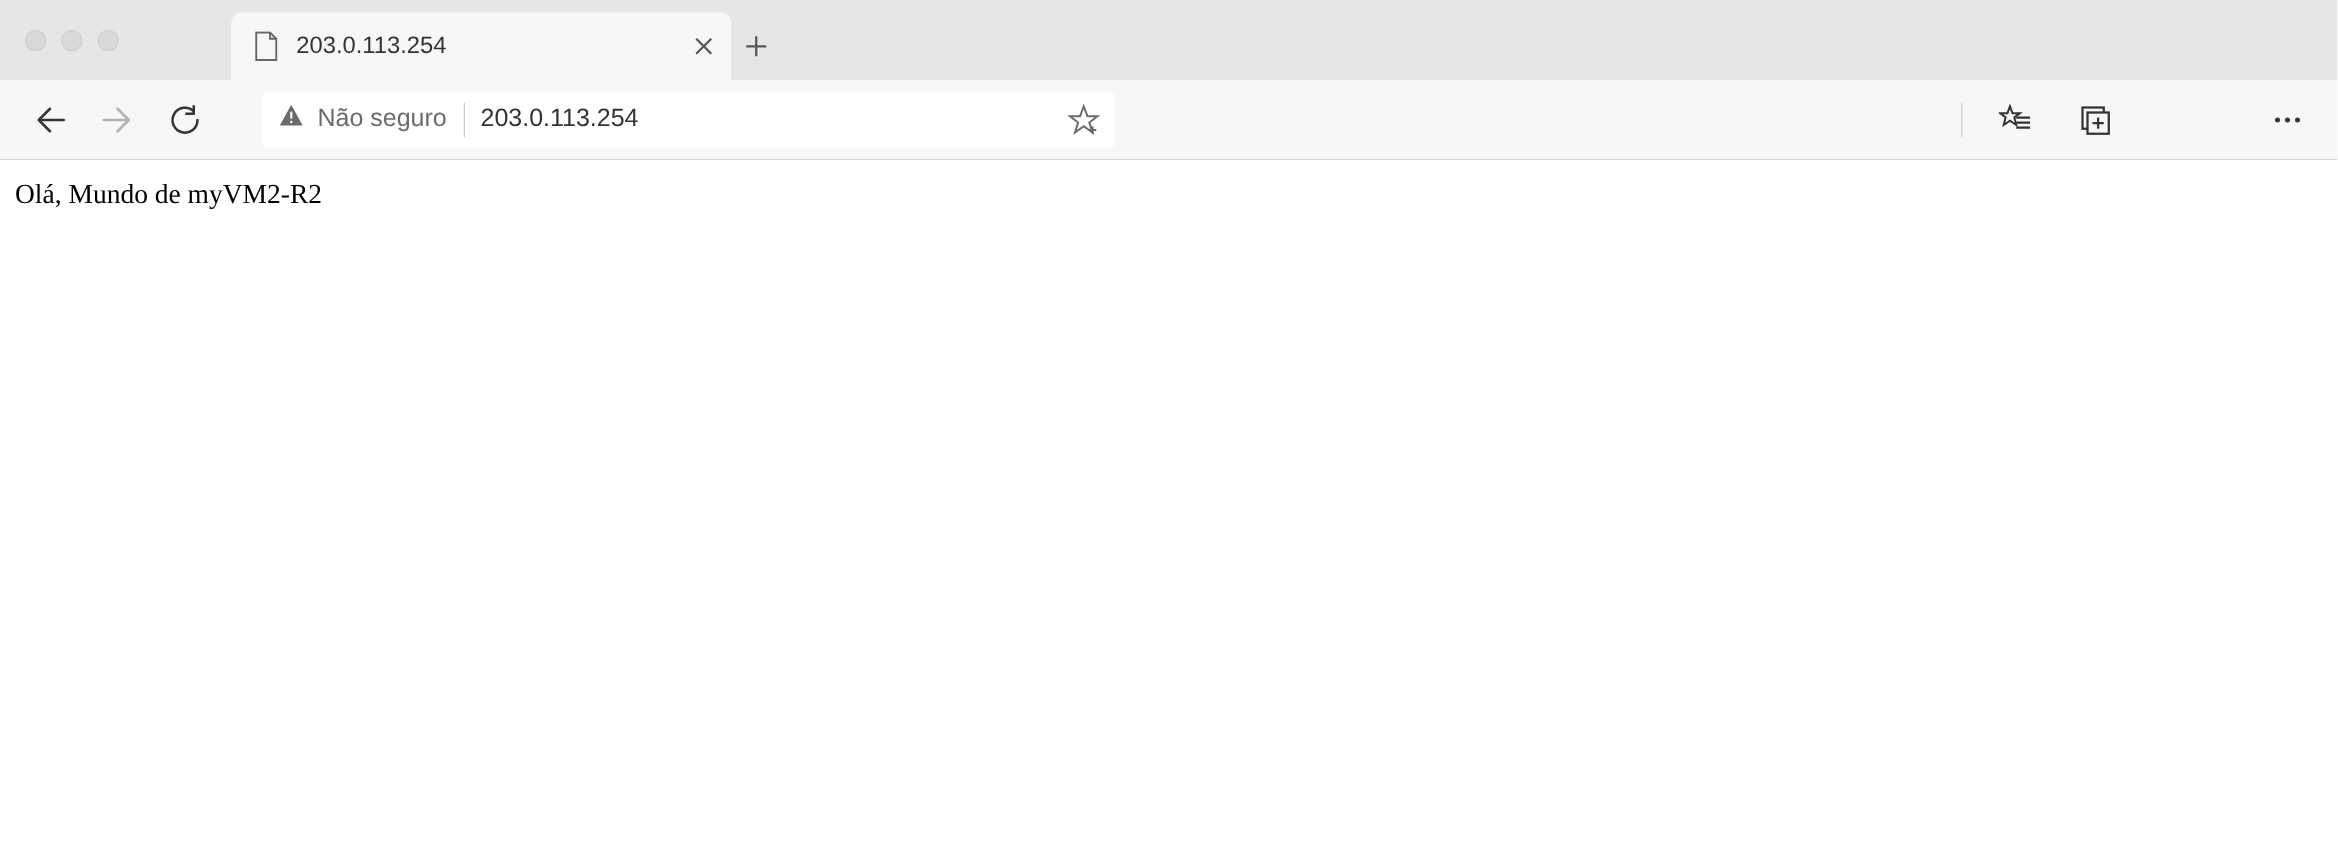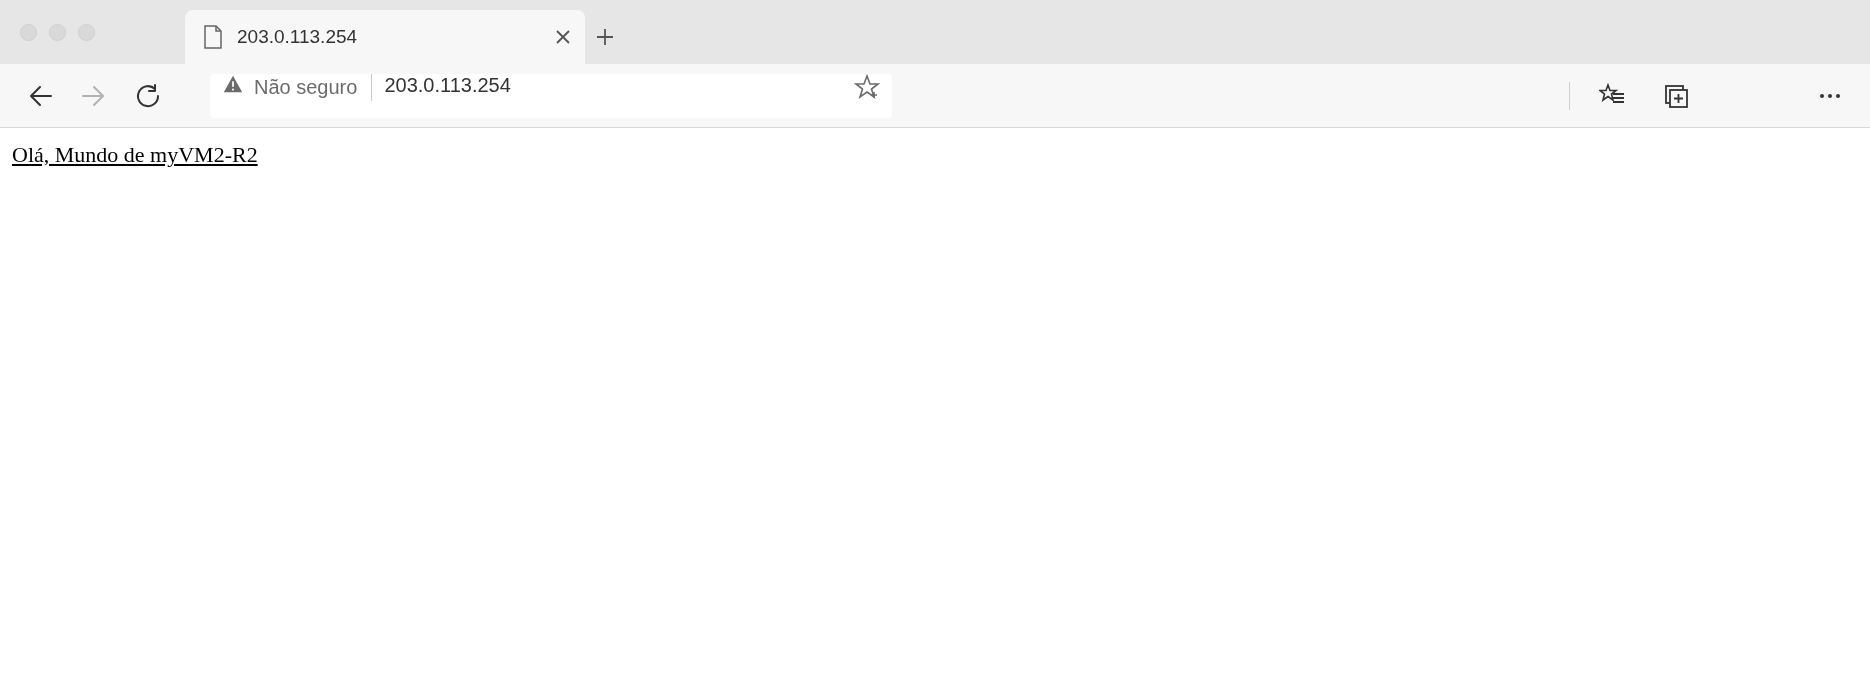--- a/index.html
+++ b/index.html
@@ -82,21 +82,21 @@
     }
     .nav-btn.disabled { opacity: 0.35; cursor: default; }
     .nav-btn svg { width: 26px; height: 26px; }
     .address-bar {
       flex: 1;
       max-width: 760px;
       height: 44px;
       background: #ffffff;
       border-radius: 4px;
       display: flex;
-      align-items: flex-start;
+      align-items: center;
       padding: 0 12px;
       margin-left: 30px;
       gap: 12px;
     }
     .security-label {
       font-size: 20px;
       color: #6b6b6b;
       display: flex;
       align-items: center;
       gap: 10px;
@@ -123,21 +123,20 @@
     .vdiv {
       width: 1px;
       height: 28px;
       background: #d0d0d0;
     }
     .content {
       padding: 14px 12px;
       font-family: "Times New Roman", Times, serif;
       font-size: 22px;
       color: #000;
-      text-decoration: underline;
     }
     .file-ico {
       width: 20px;
       height: 24px;
       position: relative;
     }
   </style>
 </head>
 <body>
 

